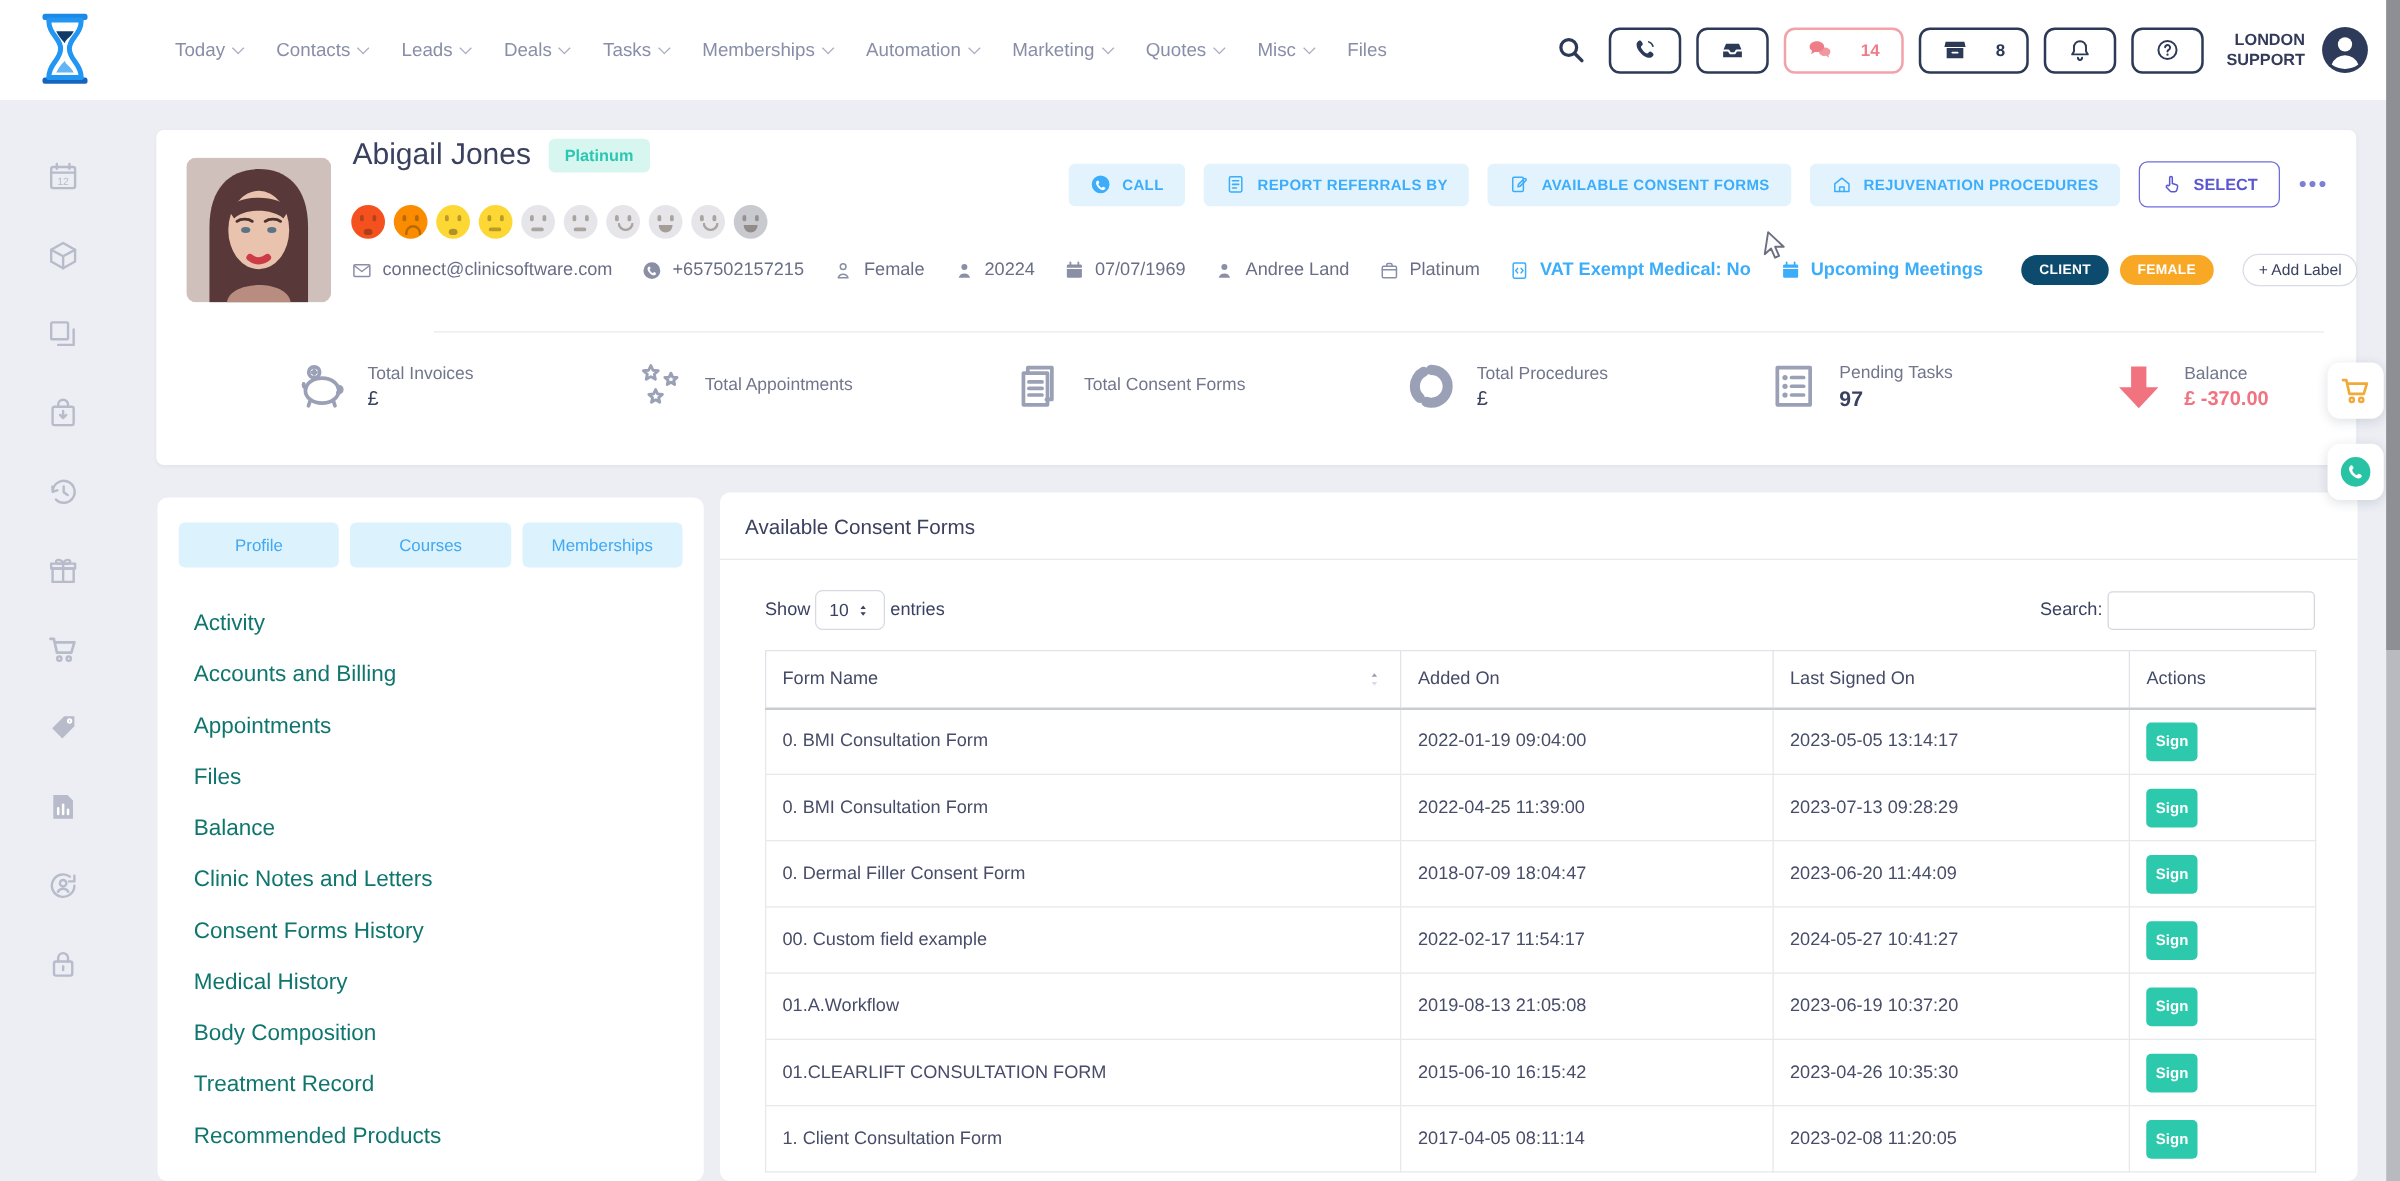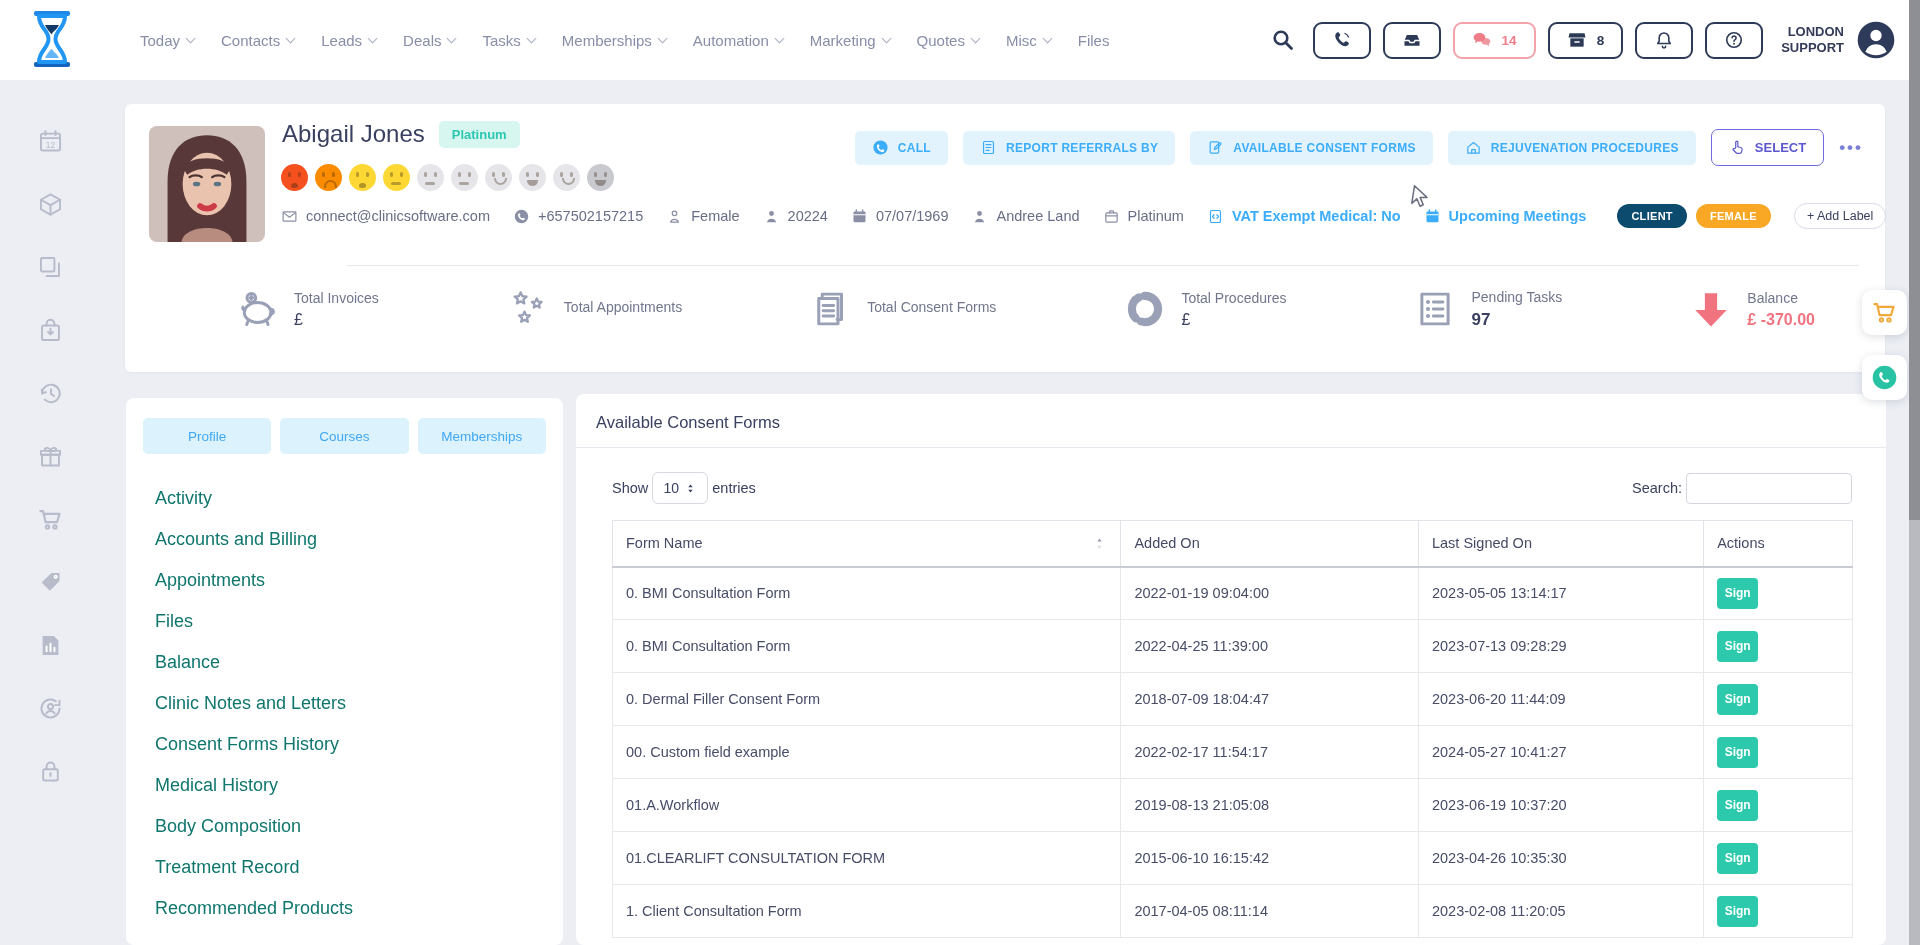--- a/index.html
+++ b/index.html
@@ -12,35 +12,35 @@
 
   
   .topbar{position:absolute;left:0;top:0;right:0;height:80px;background:#fff;display:flex;align-items:center;z-index:5}
   .logo{position:absolute;left:28px;top:10px;width:48px;height:58px}
   .nav{display:flex;align-items:center;gap:27px;margin-left:140px}
   .nav-item{display:flex;align-items:center;gap:7px;color:#888ea8;font-size:15px;cursor:pointer;white-space:nowrap}
   .chevron{display:none;width:7px;height:7px;border-right:1.6px solid #a8adc0;border-bottom:1.6px solid #a8adc0;transform:rotate(45deg);margin-top:-4px}
   .chevron.chev{display:inline-block}
   .topbar-right{position:absolute;right:24px;top:0;height:80px;display:flex;align-items:center;gap:12px}
   .tb-search{width:24px;height:24px;color:#2c3a57;cursor:pointer;margin-right:6px}
-  .tb-btn{height:37px;min-width:46px;padding:0 17px;border:2px solid #2c3a57;border-radius:9px;background:#fff;display:flex;align-items:center;justify-content:center;gap:10px;color:#2c3a57;cursor:pointer}
+  .tb-btn{height:37px;min-width:46px;padding:0 17px;border:2px solid #2c3a57;border-radius:9px;background:#fff;display:flex;align-items:center;justify-content:center;gap:23px;color:#2c3a57;cursor:pointer}
   .tb-btn .icon{width:20px;height:20px}
   .tb-count{font-size:13.5px;font-weight:700}
   .tb-btn.salmon{border-color:#f2a3aa;color:#ee7d88}
   .account{margin-left:6px;text-align:right;font-size:13px;font-weight:700;color:#333b58;line-height:1.2}
   .avatar-btn{width:40px;height:40px;cursor:pointer}
 
   
   .side-rail{position:absolute;left:0;top:80px;width:100px;bottom:0;display:flex;flex-direction:column;align-items:center;padding-top:48px;gap:36px}
   .rail-icon{width:27px;height:27px;color:#b7bbca;cursor:pointer}
 
   
   .patient-card{position:absolute;left:125px;top:104px;width:1760px;height:268px;background:#fff;border-radius:6px;box-shadow:0 1px 3px rgba(40,50,90,.05)}
   .photo{position:absolute;left:24px;top:22px;width:116px;height:116px;border-radius:8px;overflow:hidden}
-  .name-row{position:absolute;left:157px;top:16px;display:flex;align-items:center;gap:14px}
+  .name-row{position:absolute;left:157px;top:6px;display:flex;align-items:center;gap:14px}
   .patient-name{font-size:24px;color:#3a4160;font-weight:500}
   .tier-badge{background:#d8f6f0;color:#2cc7b2;font-size:13px;font-weight:700;padding:6px 13px;border-radius:5px}
   .faces{position:absolute;left:156px;top:60px;display:flex;gap:7px}
   .face{width:27px;height:27px;border-radius:50%;position:relative;cursor:pointer}
   .face::before{content:"";position:absolute;left:7px;top:8px;width:3px;height:5px;border-radius:2px;background:rgba(60,40,20,.35);box-shadow:10px 0 0 rgba(60,40,20,.35)}
   .face.neutral::after{content:"";position:absolute;left:8px;bottom:6px;width:10px;height:2.6px;border-radius:2px;background:rgba(60,40,20,.35)}
   .face.frown::after{content:"";position:absolute;left:9px;bottom:3px;width:9px;height:6px;border:2.2px solid rgba(60,40,20,.35);border-bottom:none;border-radius:7px 7px 0 0}
   .face.open-frown::after{content:"";position:absolute;left:10px;bottom:3px;width:7px;height:5px;border-radius:50% 50% 45% 45%;background:rgba(60,40,20,.4)}
   .face.smile::after{content:"";position:absolute;left:9px;bottom:6px;width:9px;height:5px;border:2.2px solid rgba(60,40,20,.35);border-top:none;border-radius:0 0 7px 7px}
   .face.grin::after{content:"";position:absolute;left:8px;bottom:5px;width:11px;height:6px;border-radius:0 0 9px 9px;background:rgba(60,40,20,.38)}

